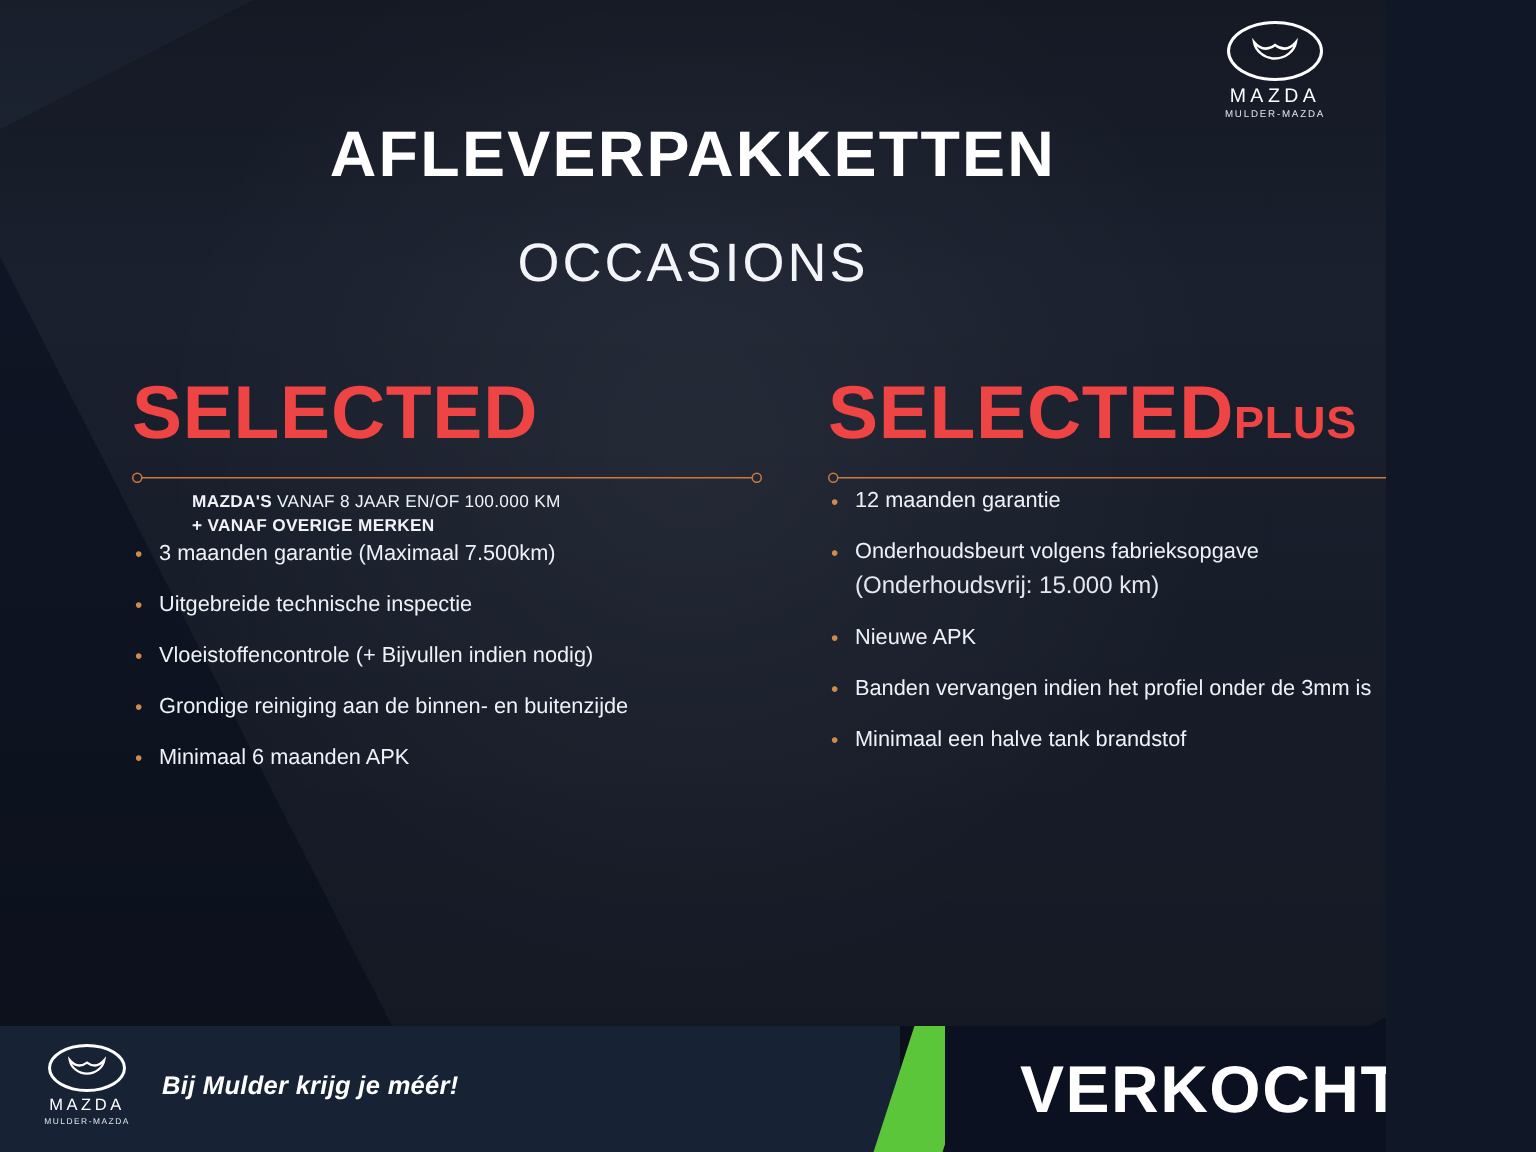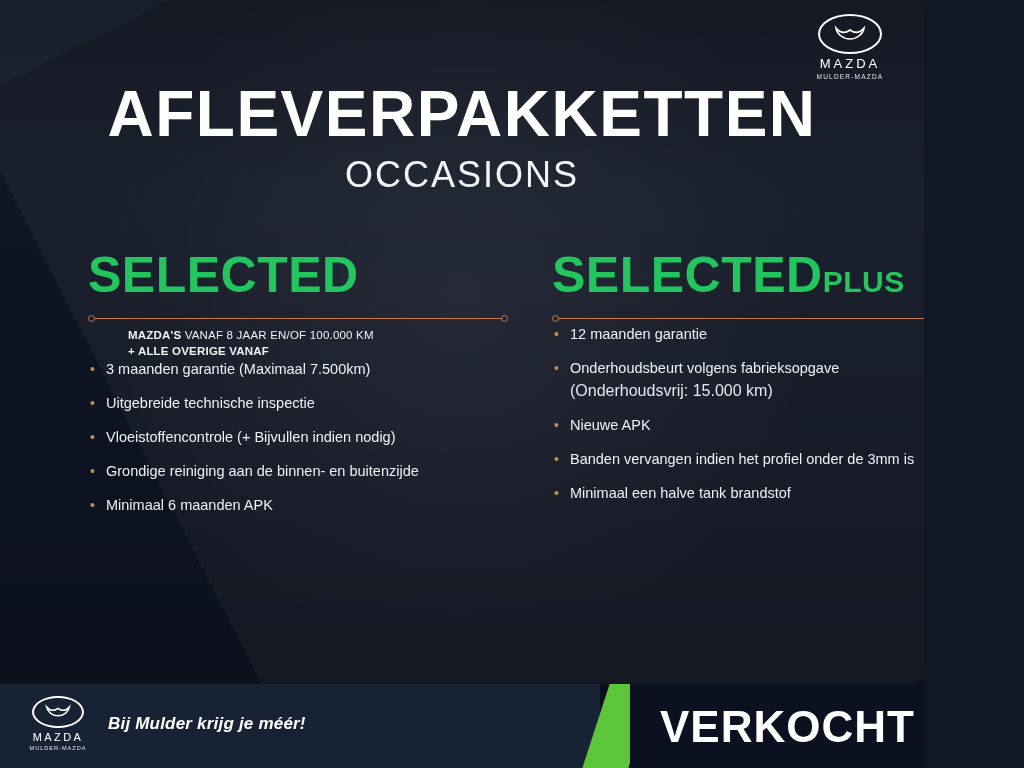--- a/index.html
+++ b/index.html
@@ -72,21 +72,21 @@
   }
   .logo-sub {
     font-size: 6.5px; letter-spacing: 1.2px; color: #e2e6ee; margin-top: 2px;
   }
 
   
   .title-main {
     position: absolute; top: 82px; left: 0; width: 100%;
     text-align: center;
     font-family: "Liberation Sans", sans-serif;
-    font-size: 64px;
+    font-size: 43px;
     font-weight: bold;
     letter-spacing: 1.5px;
     color: #ffffff;
     line-height: 1;
   }
   .title-sub {
     position: absolute; top: 157px; left: 0; width: 100%;
     text-align: center;
     font-size: 36px;
     font-weight: 300;
@@ -101,21 +101,21 @@
     top: 250px;
     width: 420px;
   }
   .col-left  { left: 88px; }
   .col-right { left: 552px; }
 
   .col-title {
     font-size: 50px;
     font-weight: bold;
     letter-spacing: 0.5px;
-    color: #22c55e;
+    color: #ef4444;
     line-height: 1;
     white-space: nowrap;
   }
   .col-title .plus {
     font-size: 30px;
     font-weight: bold;
     letter-spacing: 0.5px;
     vertical-align: baseline;
   }
 
@@ -211,21 +211,21 @@
     position: absolute;
     left: 108px; top: 30px;
     font-size: 17px;
     font-style: italic;
     font-weight: bold;
     color: #ffffff;
     letter-spacing: 0.2px;
   }
   .status {
     position: absolute;
-    left: 660px; top: 18px;
+    left: 680px; top: 18px;
     font-size: 44px;
     font-weight: bold;
     color: #ffffff;
     letter-spacing: 1px;
   }
 </style>
 </head>
 <body>
 
 <div class="slide">
@@ -254,21 +254,21 @@
     </div>
     <div class="rule">
       <span class="dot l"></span>
       <span class="line"></span>
       <span class="dot r"></span>
     </div>
     <div class="eyebrow">
       <div>
         <span class="b">MAZDA'S</span><span> VANAF 8 JAAR EN/OF 100.000 KM</span>
       </div>
-      <div class="b">+ ALLE OVERIGE VANAF</div>
+      <div class="b">+ VANAF OVERIGE MERKEN</div>
     </div>
     <ul class="bullets">
       <li><span>3 maanden garantie (Maximaal 7.500km)</span></li>
       <li><span>Uitgebreide technische inspectie</span></li>
       <li><span>Vloeistoffencontrole (+ Bijvullen indien nodig)</span></li>
       <li><span>Grondige reiniging aan de binnen- en buitenzijde</span></li>
       <li><span>Minimaal 6 maanden APK</span></li>
     </ul>
   </div>
 

